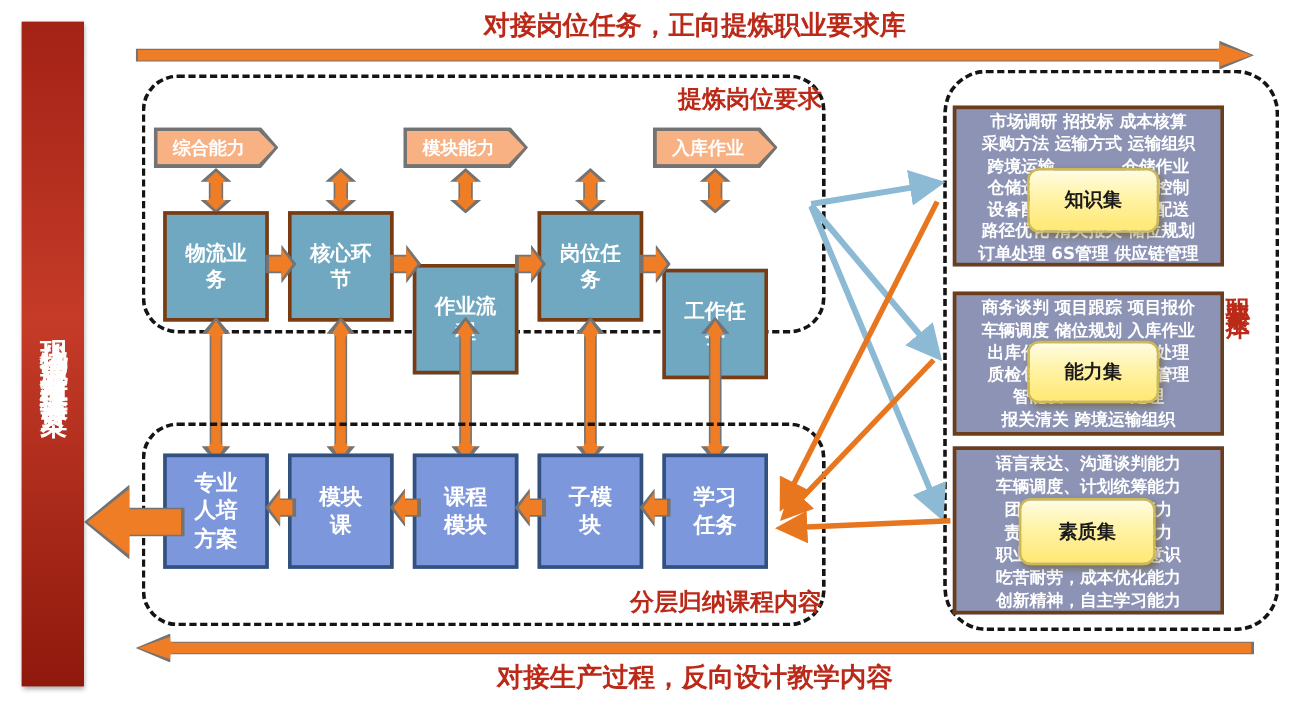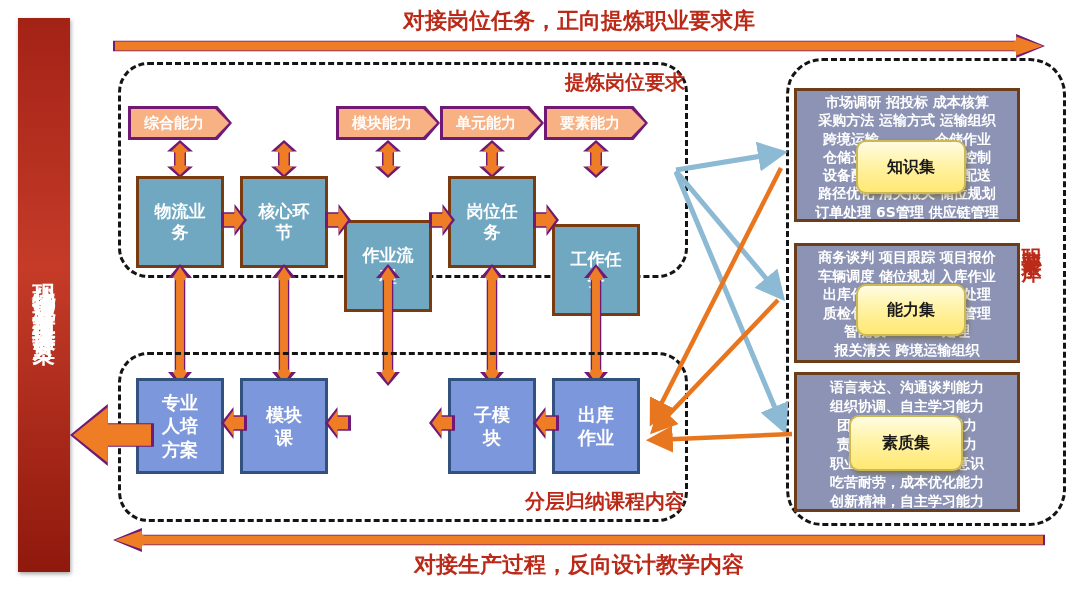--- a/index.html
+++ b/index.html
@@ -23,21 +23,21 @@
   .shape .fill{position:absolute;inset:3px;}
   .thin .fill{inset:2px;}
   .cp-banner-r{clip-path:polygon(0 28%,96.9% 28%,96.9% 0,100% 50%,96.9% 100%,96.9% 72%,0 72%);}
   .cp-banner-l{clip-path:polygon(100% 28%,3.1% 28%,3.1% 0,0 50%,3.1% 100%,3.1% 72%,100% 72%);}
   .cp-chev{clip-path:polygon(0 0,86% 0,100% 50%,86% 100%,0 100%);}
   .cp-vdbl{clip-path:polygon(50% 0,100% 30%,73% 30%,73% 70%,100% 70%,50% 100%,0 70%,27% 70%,27% 30%,0 30%);}
   .cp-vdbl-long{clip-path:polygon(50% 0,100% 11.5%,72% 11.5%,72% 88.5%,100% 88.5%,50% 100%,0 88.5%,28% 88.5%,28% 11.5%,0 11.5%);}
   .cp-arr-r{clip-path:polygon(0 26%,52% 26%,52% 0,100% 50%,52% 100%,52% 74%,0 74%);}
   .cp-arr-l{clip-path:polygon(100% 26%,48% 26%,48% 0,0 50%,48% 100%,48% 74%,100% 74%);}
   .cp-big-l{clip-path:polygon(0 50%,45% 0,45% 31%,100% 31%,100% 69%,45% 69%,45% 100%);}
-  .brown{background:#701a75;}
+  .brown{background:#737373;}
   .orange .fill{background:#ee7d25;}
   .chevfill .fill{background:#f7b183;}
   
   .dgroup{position:absolute;border:3px dashed #141414;border-radius:30px;}
   .grp-title{position:absolute;left:0;right:0;text-align:right;color:#bb2a18;font-weight:bold;font-size:20px;}
   
   .banner-label{position:absolute;left:114px;width:930px;text-align:center;color:#bb2a18;font-weight:bold;font-size:22px;}
   
   .node{position:absolute;display:flex;align-items:center;justify-content:center;text-align:center;color:#fff;font-weight:bold;}
   .node-blue{background:#6fa8c0;border:3px solid #7a3b10;font-size:17px;line-height:1.25;}
@@ -83,27 +83,23 @@
   </div>
 
   <div class="shape brown cp-chev chevfill" style="left:128px;top:106px;width:104px;height:34px;">
     <div class="fill cp-chev"></div>
       <div class="chev-label">综合能力</div>
   </div>
   <div class="shape brown cp-chev chevfill" style="left:336px;top:106px;width:104px;height:34px;">
     <div class="fill cp-chev"></div>
       <div class="chev-label">模块能力</div>
   </div>
-  <div class="shape brown cp-chev chevfill" style="left:440px;top:106px;width:104px;height:34px;">
-    <div class="fill cp-chev"></div>
-      <div class="chev-label">单元能力</div>
-  </div>
   <div class="shape brown cp-chev chevfill" style="left:544px;top:106px;width:104px;height:34px;">
     <div class="fill cp-chev"></div>
-      <div class="chev-label">要素能力</div>
+      <div class="chev-label">入库作业</div>
   </div>
 
   <div class="shape brown orange cp-vdbl" style="left:167px;top:140px;width:26px;height:38px;">
       <div class="fill cp-vdbl"></div>
     </div>
   <div class="shape brown orange cp-vdbl" style="left:271px;top:140px;width:26px;height:38px;">
       <div class="fill cp-vdbl"></div>
     </div>
   <div class="shape brown orange cp-vdbl" style="left:375px;top:140px;width:26px;height:38px;">
       <div class="fill cp-vdbl"></div>
@@ -163,25 +159,28 @@
   <div class="dgroup" style="left:118px;top:352px;width:564px;height:164px;">
     <div class="grp-title" style="bottom:4px;">分层归纳课程内容</div>
   </div>
 
   <div class="node node-purple" style="left:136px;top:378px;width:82px;height:90px;">
       <span class="w2">专业人培方案</span>
     </div>
   <div class="node node-purple" style="left:240px;top:378px;width:82px;height:90px;">
       <span class="w2">模块课</span>
     </div>
+  <div class="node node-purple" style="left:344px;top:378px;width:82px;height:90px;">
+      <span class="w2">课程模块</span>
+    </div>
   <div class="node node-purple" style="left:448px;top:378px;width:82px;height:90px;">
       <span class="w2">子模块</span>
     </div>
   <div class="node node-purple" style="left:552px;top:378px;width:82px;height:90px;">
-      <span class="w2">出库作业</span>
+      <span class="w2">学习任务</span>
     </div>
 
   <div class="shape brown orange cp-arr-l" style="left:221px;top:407px;width:26px;height:32px;">
       <div class="fill cp-arr-l"></div>
     </div>
   <div class="shape brown orange cp-arr-l" style="left:325px;top:407px;width:26px;height:32px;">
       <div class="fill cp-arr-l"></div>
     </div>
   <div class="shape brown orange cp-arr-l" style="left:429px;top:407px;width:26px;height:32px;">
       <div class="fill cp-arr-l"></div>
@@ -211,21 +210,21 @@
     <div>商务谈判 项目跟踪 项目报价</div>
     <div>车辆调度 储位规划 入库作业</div>
     <div>出库作业　　　　订单处理</div>
     <div>质检包装　　　　退货管理</div>
     <div>智能设　　　　处理</div>
     <div>报关清关 跨境运输组织</div>
   </div>
 
   <div class="info-box" style="top:372px;height:140px;padding-top:3px;line-height:19px;">
     <div>语言表达、沟通谈判能力</div>
-    <div>组织协调、自主学习能力</div>
+    <div>车辆调度、计划统筹能力</div>
     <div>团队合　　　　　能力</div>
     <div>责任意　　　　　能力</div>
     <div>职业素养，客服服务意识</div>
     <div>吃苦耐劳，成本优化能力</div>
     <div>创新精神，自主学习能力</div>
   </div>
 
   <svg class="overlay" width="1080" height="591" viewBox="0 0 1080 591">
     <defs>
       <marker id="mB" markerWidth="6" markerHeight="6" refX="4.4" refY="3" orient="auto">

